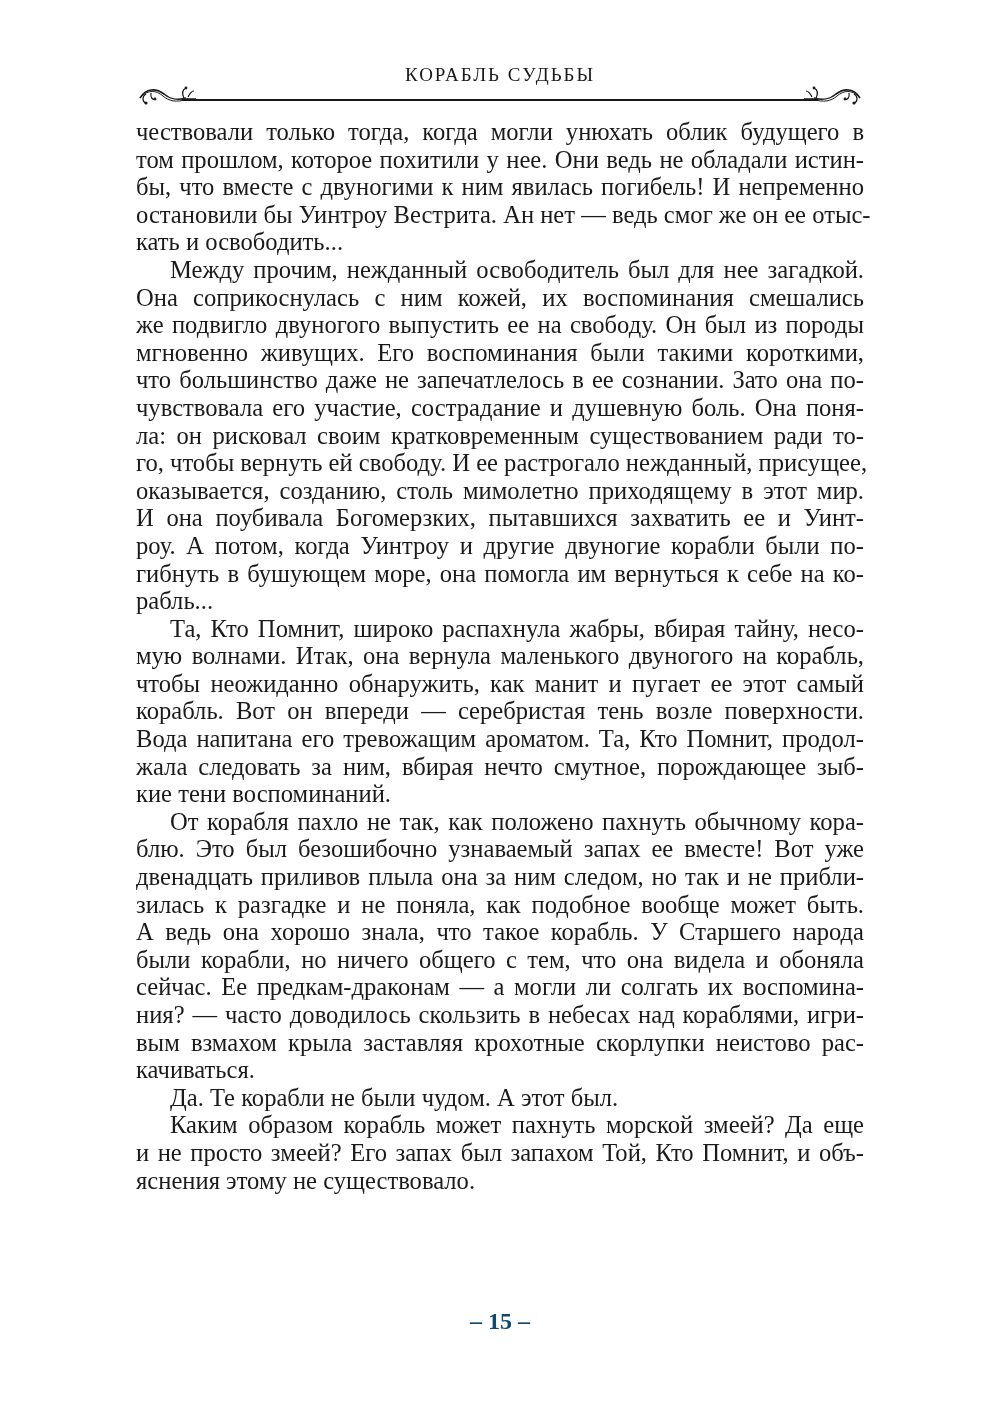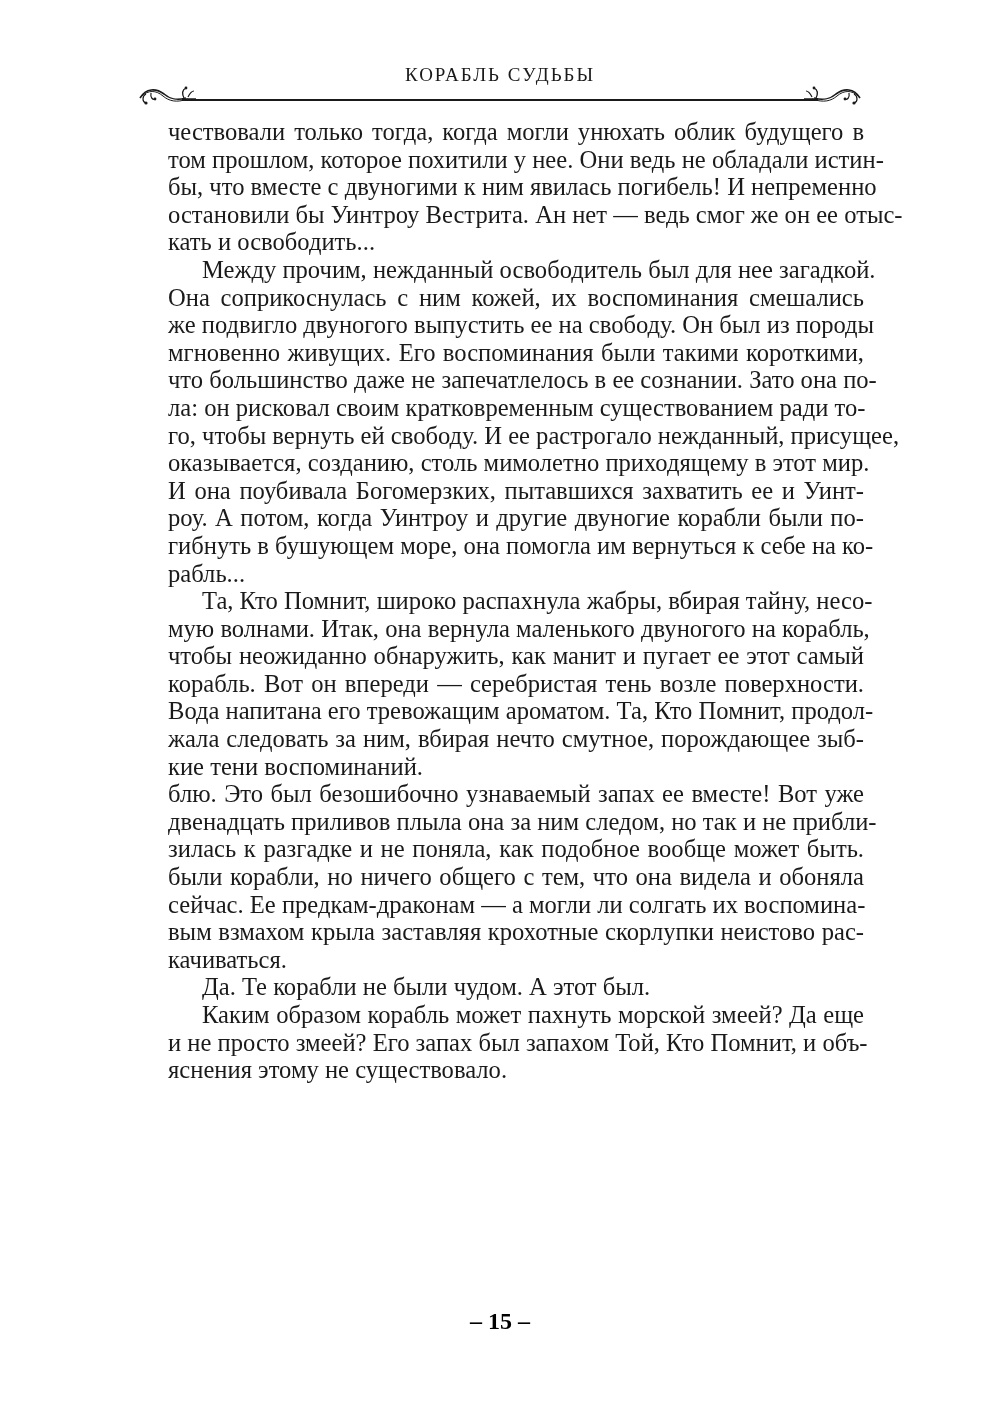--- a/index.html
+++ b/index.html
@@ -7,25 +7,25 @@
     .page { position: absolute; left: 0; top: 0; width: 1000px; height: 1415px; }
     .running-head { position: absolute; left: 136px; top: 56px; width: 728px; height: 50px; }
     .running-title { position: absolute; left: 0; right: 0; top: 8px; text-align: center;
       font-family: "Liberation Serif", serif; font-size: 19px; letter-spacing: 2px; color: #1a1a1a; }
     .rule { position: absolute; left: 46px; right: 46px; top: 43px; height: 1.5px; background: #1a1a1a; }
     .orn { position: absolute; top: 20px; width: 60px; height: 34px; }
     .orn-left { left: 0; }
     .orn-right { right: 0; transform: scaleX(-1); }
     .body-text { position: absolute; left: 136px; top: 118px; width: 728px;
       font-family: "Liberation Serif", serif; font-size: 24.6px; line-height: 27.6px; color: #1a1a1a; }
-    .line { display: block; white-space: nowrap; text-align: justify; text-align-last: justify; height: 27.6px; margin-left: 32px; }
+    .line { display: block; white-space: nowrap; text-align: justify; text-align-last: justify; height: 27.6px; }
     .line.last { text-align-last: left; }
     .line.indent { padding-left: 34px; }
     .folio { position: absolute; left: 0; right: 0; top: 1308px; text-align: center;
-      font-family: "Liberation Serif", serif; font-size: 24px; font-weight: bold; color: #000000; }
+      font-family: "Liberation Serif", serif; font-size: 24px; font-weight: bold; color: #0c4a6e; }
   </style>
 </head>
 <body>
 
 <div class="page">
   <div class="running-head">
     <svg class="orn orn-left" viewBox="0 0 60 34">
       <path d="M4 22 C10 12, 20 12, 28 18 C34 23, 40 25, 50 22" fill="none" stroke="#1a1a1a" stroke-width="1.6"></path>
       <path d="M6 20 C12 14, 20 14, 27 20 C33 25, 40 27, 52 23" fill="none" stroke="#1a1a1a" stroke-width="1"></path>
       <path d="M10 18 C6 20, 6 26, 10 27" fill="none" stroke="#1a1a1a" stroke-width="1.2"></path>
@@ -60,43 +60,47 @@
         <span class="line">бы, что вместе с двуногими к ним явилась погибель! И непременно</span>
         <span class="line">остановили бы Уинтроу Вестрита. Ан нет — ведь смог же он ее отыс-</span>
         <span class="line last">кать и освободить...</span>
       </div>
       <div>
         <span class="line indent">Между прочим, нежданный освободитель был для нее загадкой.</span>
         <span class="line">Она соприкоснулась с ним кожей, их воспоминания смешались</span>
         <span class="line">же подвигло двуногого выпустить ее на свободу. Он был из породы</span>
         <span class="line">мгновенно живущих. Его воспоминания были такими короткими,</span>
         <span class="line">что большинство даже не запечатлелось в ее сознании. Зато она по-</span>
+        <span class="line">чувствовала его участие, сострадание и душевную боль. Она поня-</span>
         <span class="line">ла: он рисковал своим кратковременным существованием ради то-</span>
         <span class="line">го, чтобы вернуть ей свободу. И ее растрогало нежданный, присущее,</span>
         <span class="line">оказывается, созданию, столь мимолетно приходящему в этот мир.</span>
         <span class="line">И она поубивала Богомерзких, пытавшихся захватить ее и Уинт-</span>
         <span class="line">роу. А потом, когда Уинтроу и другие двуногие корабли были по-</span>
         <span class="line">гибнуть в бушующем море, она помогла им вернуться к себе на ко-</span>
         <span class="line last">рабль...</span>
       </div>
       <div>
         <span class="line indent">Та, Кто Помнит, широко распахнула жабры, вбирая тайну, несо-</span>
         <span class="line">мую волнами. Итак, она вернула маленького двуногого на корабль,</span>
         <span class="line">чтобы неожиданно обнаружить, как манит и пугает ее этот самый</span>
         <span class="line">корабль. Вот он впереди — серебристая тень возле поверхности.</span>
         <span class="line">Вода напитана его тревожащим ароматом. Та, Кто Помнит, продол-</span>
         <span class="line">жала следовать за ним, вбирая нечто смутное, порождающее зыб-</span>
         <span class="line last">кие тени воспоминаний.</span>
       </div>
       <div>
+        <span class="line indent">От корабля пахло не так, как положено пахнуть обычному кора-</span>
         <span class="line">блю. Это был безошибочно узнаваемый запах ее вместе! Вот уже</span>
         <span class="line">двенадцать приливов плыла она за ним следом, но так и не прибли-</span>
         <span class="line">зилась к разгадке и не поняла, как подобное вообще может быть.</span>
+        <span class="line">А ведь она хорошо знала, что такое корабль. У Старшего народа</span>
         <span class="line">были корабли, но ничего общего с тем, что она видела и обоняла</span>
         <span class="line">сейчас. Ее предкам-драконам — а могли ли солгать их воспомина-</span>
+        <span class="line">ния? — часто доводилось скользить в небесах над кораблями, игри-</span>
         <span class="line">вым взмахом крыла заставляя крохотные скорлупки неистово рас-</span>
         <span class="line last">качиваться.</span>
       </div>
       <div>
         <span class="line indent last">Да. Те корабли не были чудом. А этот был.</span>
       </div>
       <div>
         <span class="line indent">Каким образом корабль может пахнуть морской змеей? Да еще</span>
         <span class="line">и не просто змеей? Его запах был запахом Той, Кто Помнит, и объ-</span>
         <span class="line last">яснения этому не существовало.</span>

